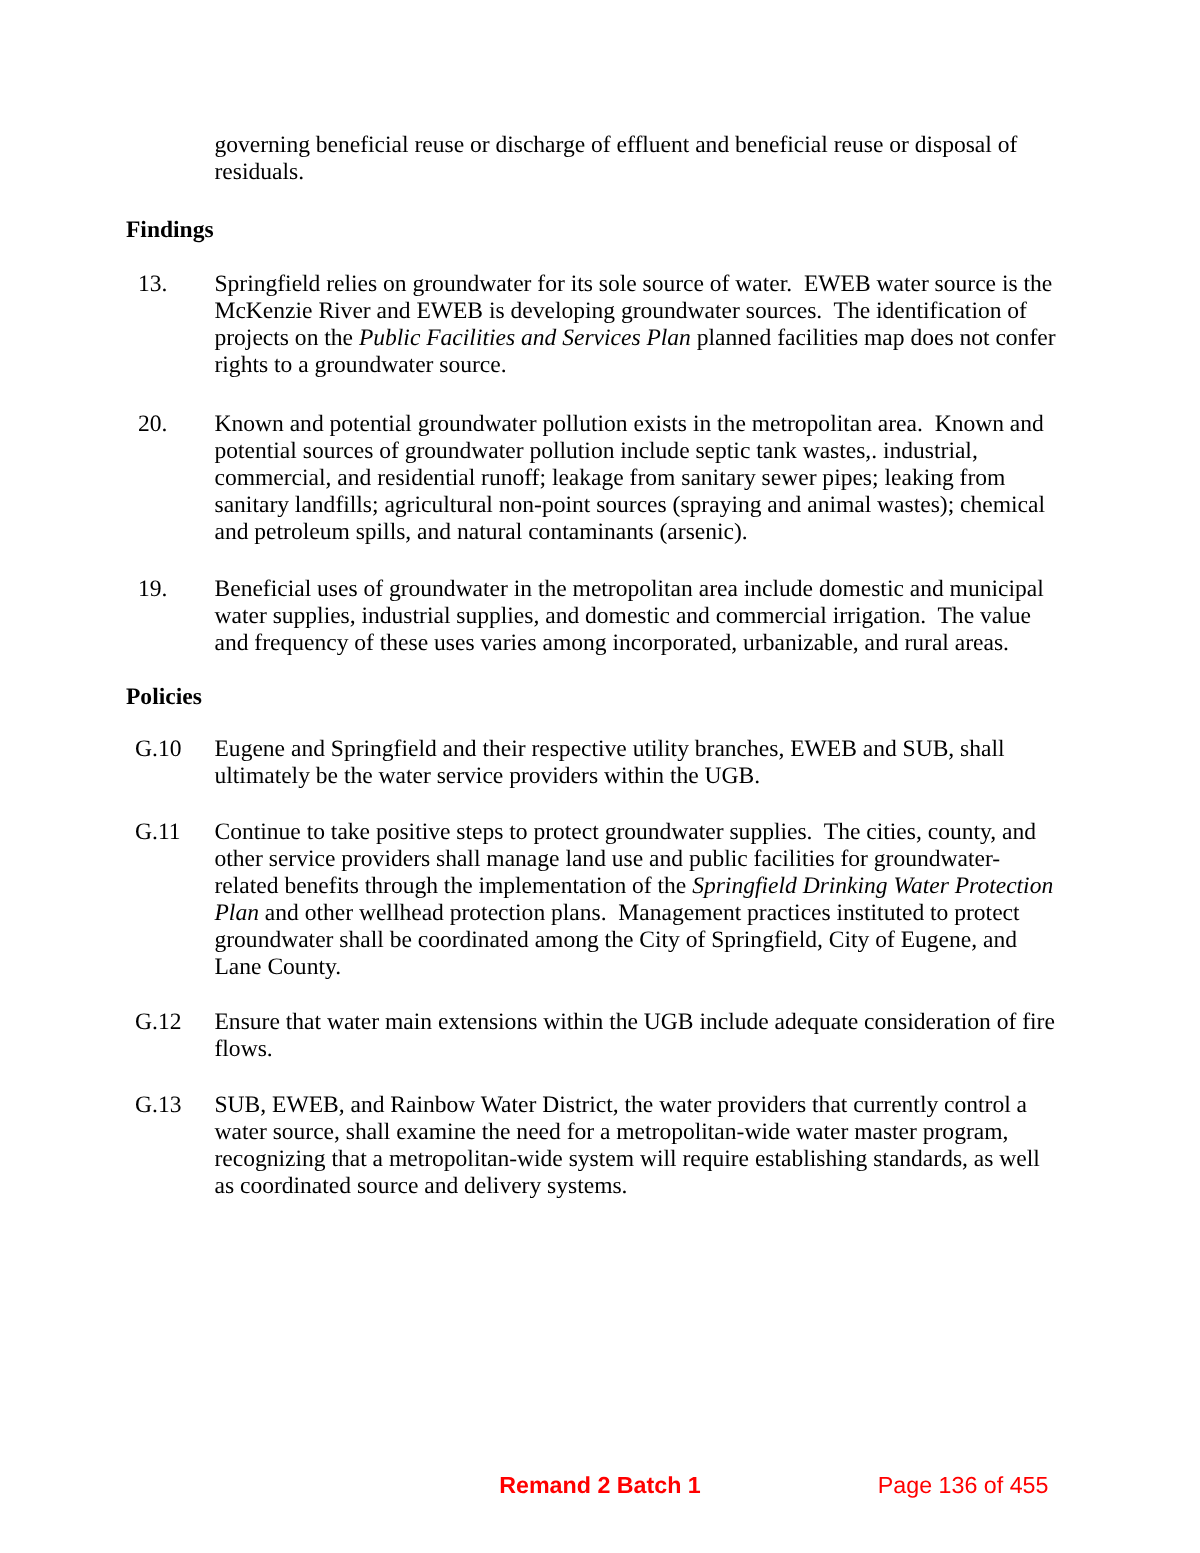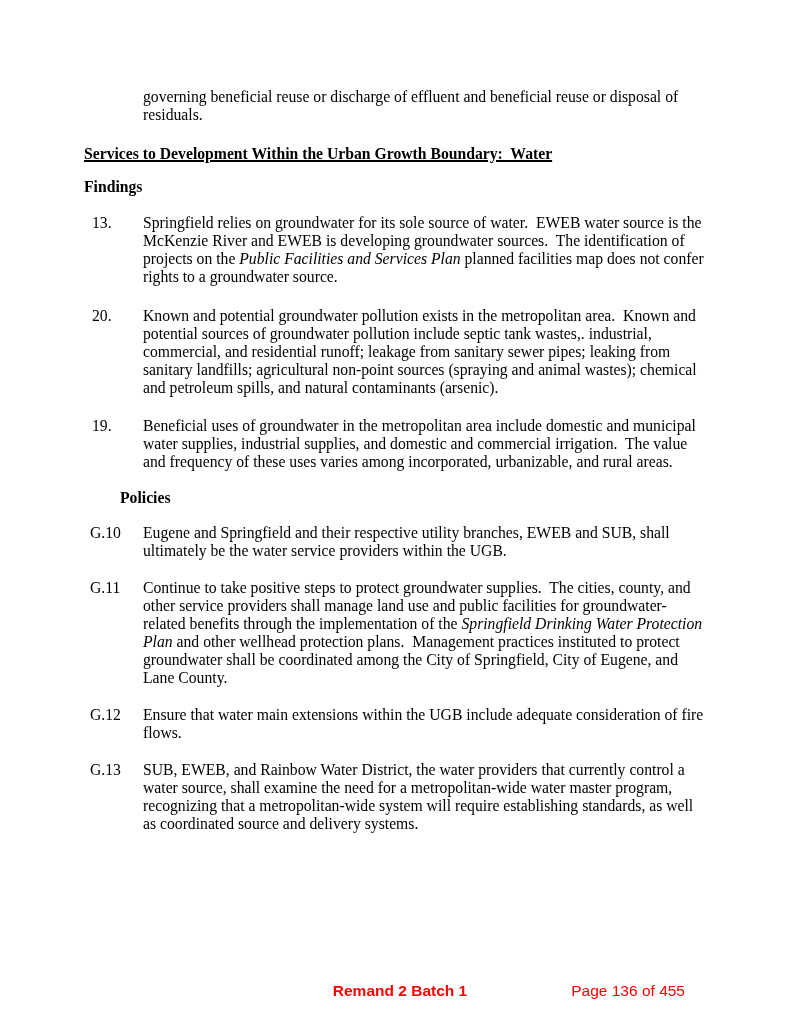--- a/index.html
+++ b/index.html
@@ -29,47 +29,46 @@
     font:bold 15.7px/18px "Liberation Serif","DejaVu Serif",serif;
     margin:0;
   }
   .item{position:relative;padding-left:59px;}
   .item .num{position:absolute;top:0;left:8px;}
   .item.policy .num{left:6px;}
   .mb21{margin-bottom:21px;}
   .mb20{margin-bottom:20px;}
   .mb19{margin-bottom:19px;}
   .mb18{margin-bottom:18px;}
-  .mb17{margin-bottom:17px;margin-left:36px;}
+  .mb17{margin-bottom:17px;}
   .mb15{margin-bottom:15px;}
   .page-label{
     position:absolute;top:969px;left:0;width:744px;
     text-align:center;
     font:13px/16px "Liberation Serif","DejaVu Serif",serif;
   }
   .stamp{
     position:absolute;top:981px;
     font:15.5px/19px "Liberation Sans","DejaVu Sans",sans-serif;
     color:var(--stamp-color,#ff0000);
     white-space:pre;
   }
   .stamp-left{left:88px;}
   .stamp-center{left:0;width:800px;text-align:center;font-weight:bold;}
-  .stamp-right{right:102px;}
+  .stamp-right{right:88px;}
 </style>
 </head>
 <body>
 
 <div class="page">
   <div class="content">
 
     <p class="para indent mb21"><span>governing beneficial reuse or discharge of effluent and beneficial reuse or disposal of
 residuals.</span></p>
 
-    <h1 class="section-heading mb15">Services to Development Within the Urban Growth Boundary:  Water</h1>
 
     <h2 class="sub-heading mb18">Findings</h2>
 
     <div class="item mb21">
       <span class="num">13.</span>
       <p class="body"><span>Springfield relies on groundwater for its sole source of water.  EWEB water source is the
 McKenzie River and EWEB is developing groundwater sources.  The identification of
 projects on the </span><em>Public Facilities and Services Plan</em><span> planned facilities map does not confer
 rights to a groundwater source.</span></p>
     </div>

